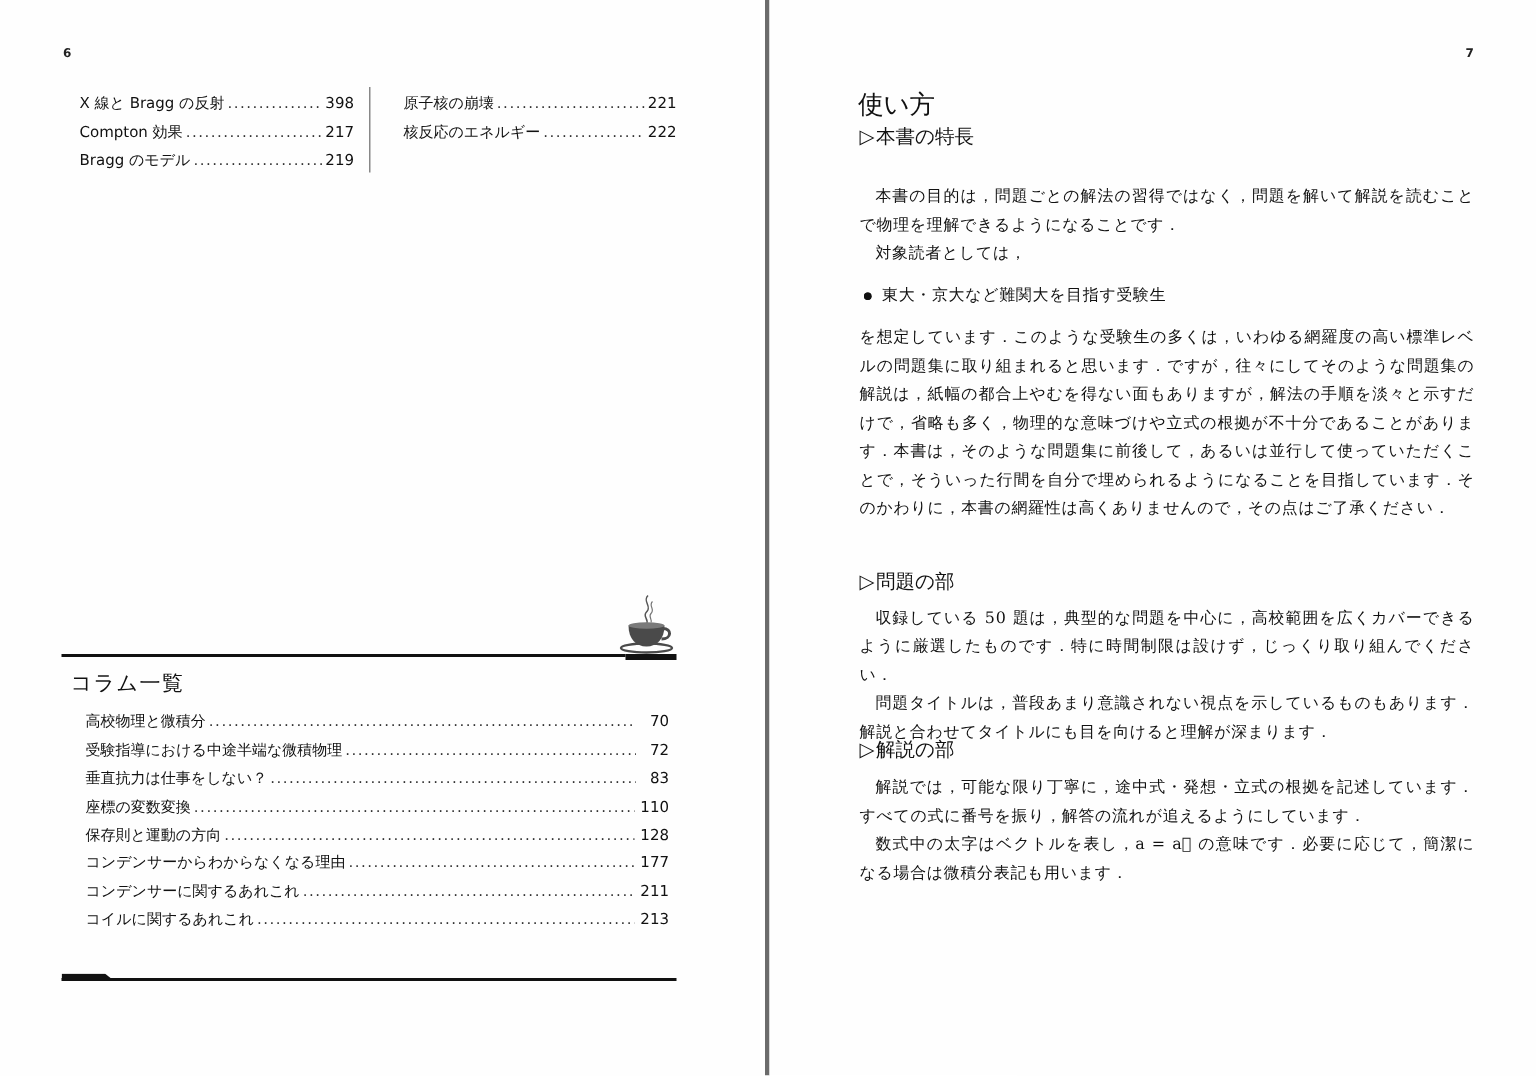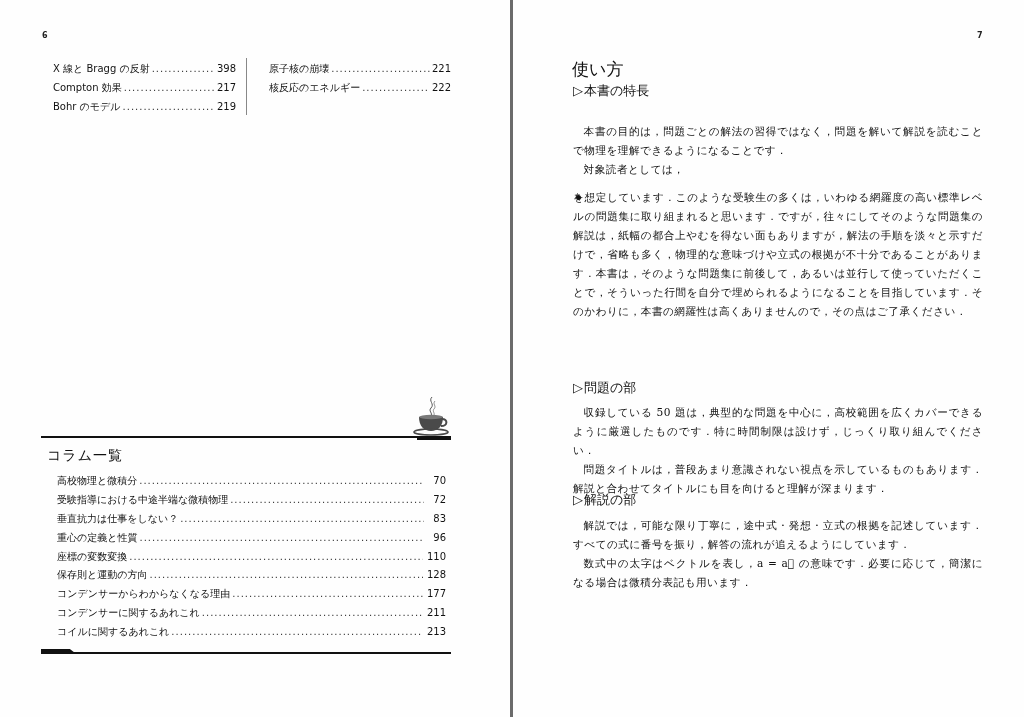--- a/index.html
+++ b/index.html
@@ -206,21 +206,21 @@
       <span class="toc-title">X 線と Bragg の反射</span>
       <span class="toc-leader"></span>
       <span class="toc-page">398</span>
     </div>
     <div class="toc-row">
       <span class="toc-title">Compton 効果</span>
       <span class="toc-leader"></span>
       <span class="toc-page">217</span>
     </div>
     <div class="toc-row">
-      <span class="toc-title">Bohr のモデル</span>
+      <span class="toc-title">Bragg のモデル</span>
       <span class="toc-leader"></span>
       <span class="toc-page">219</span>
     </div>
   </div>
 
   <div class="toc-vdivider"></div>
 
   <div class="toc-col toc-col-2">
     <div class="toc-row">
       <span class="toc-title">原子核の崩壊</span>
@@ -257,25 +257,20 @@
         <span class="toc-title">受験指導における中途半端な微積物理</span>
         <span class="toc-leader"></span>
         <span class="toc-page">72</span>
       </div>
       <div class="toc-row">
         <span class="toc-title">垂直抗力は仕事をしない？</span>
         <span class="toc-leader"></span>
         <span class="toc-page">83</span>
       </div>
       <div class="toc-row">
-        <span class="toc-title">重心の定義と性質</span>
-        <span class="toc-leader"></span>
-        <span class="toc-page">96</span>
-      </div>
-      <div class="toc-row">
         <span class="toc-title">座標の変数変換</span>
         <span class="toc-leader"></span>
         <span class="toc-page">110</span>
       </div>
       <div class="toc-row">
         <span class="toc-title">保存則と運動の方向</span>
         <span class="toc-leader"></span>
         <span class="toc-page">128</span>
       </div>
       <div class="toc-row">
@@ -309,20 +304,21 @@
 <div class="chapter-title">使い方</div>
 
 <div class="section-head" style="top: 82px;">
   <span class="tri">▷</span><span>本書の特長</span>
 </div>
 <div class="body-text" style="top: 122px;">
   <p>本書の目的は，問題ごとの解法の習得ではなく，問題を解いて解説を読むことで物理を理解できるようになることです．</p>
   <p>対象読者としては，</p>
   <ul class="bullet-list" style="margin-top: 9px; margin-bottom: 9px;">
     <li><span class="dot"></span></li>
+    <li><span class="dot"></span><span>東大・京大など難関大を目指す受験生</span></li>
   </ul>
   <p style="text-indent: 0;">を想定しています．このような受験生の多くは，いわゆる網羅度の高い標準レベルの問題集に取り組まれると思います．ですが，往々にしてそのような問題集の解説は，紙幅の都合上やむを得ない面もありますが，解法の手順を淡々と示すだけで，省略も多く，物理的な意味づけや立式の根拠が不十分であることがあります．本書は，そのような問題集に前後して，あるいは並行して使っていただくことで，そういった行間を自分で埋められるようになることを目指しています．そのかわりに，本書の網羅性は高くありませんので，その点はご了承ください．</p>
 </div>
 
 <div class="section-head" style="top: 379px;">
   <span class="tri">▷</span><span>問題の部</span>
 </div>
 <div class="body-text" style="top: 403px;">
   <p>収録している 50 題は，典型的な問題を中心に，高校範囲を広くカバーできるように厳選したものです．特に時間制限は設けず，じっくり取り組んでください．</p>
   <p>問題タイトルは，普段あまり意識されない視点を示しているものもあります．解説と合わせてタイトルにも目を向けると理解が深まります．</p>

